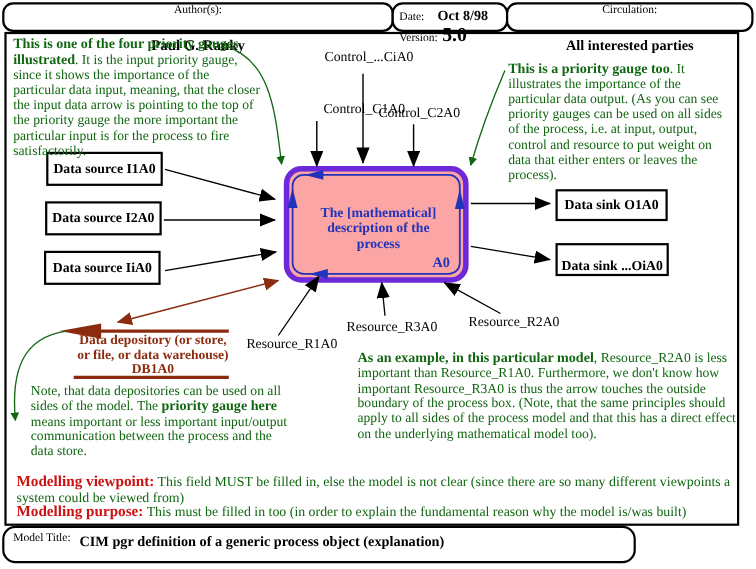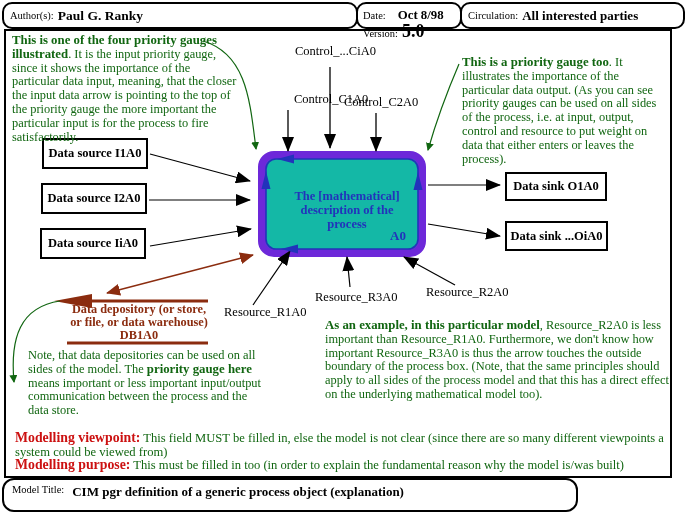--- a/index.html
+++ b/index.html
@@ -15,39 +15,39 @@
   .green { color:#116611; font-size:12.4px; line-height:13.8px; }
   .green b { font-size:12.8px; }
   .node-label { font-size:12.5px; white-space:nowrap; }
   .srcbox, .sinkbox {
     position:absolute; border:2px solid #000; background:#fff;
     display:flex; align-items:center; justify-content:center;
     font-weight:bold; font-size:12.5px; white-space:nowrap;
   }
   .process-box {
     position:absolute; left:258px; top:151px; width:168px; height:106px;
-    border:8px solid #6d28d9; border-radius:16px; background:#14b8a6;
+    border:5px solid #6d28d9; border-radius:16px; background:#fca5a5;
   }
   .process-title {
     position:absolute; left:14px; top:30px; width:134px; text-align:center;
     color:#2233BB; font-weight:bold; font-size:12.5px; line-height:14px;
   }
   .process-id {
     position:absolute; right:12px; bottom:5px; color:#2233BB; font-weight:bold; font-size:13px;
   }
   .dep-text {
     position:absolute; left:65px; top:303px; width:148px; text-align:center;
     color:#8B2C0F; font-weight:bold; font-size:12.3px; line-height:13.2px;
   }
   .note { position:absolute; }
   .red-label { color:#CC1111; font-weight:bold; font-size:13.8px; }
   .red-note { font-size:12.6px; line-height:13.6px; color:#116611; }
   svg.overlay { position:absolute; left:0; top:0; z-index:5; pointer-events:none; }
   .txt { z-index:6; }
-  .header-row { display:flex; align-items:center; height:100%; padding:0 6px; }
+  .header-row { display:flex; align-items:center; height:100%; padding:0 6px;flex-direction:column; }
   .footer-title { display:flex; align-items:flex-start; padding:4px 8px; }
 </style>
 </head>
 <body>
 
 <div id="page">
 
   <div class="rbox" style="left:2px; top:2px; width:356px; height:27px;">
     <div class="header-row">
       <span class="small-label">Author(s):</span>&nbsp;
@@ -93,21 +93,21 @@
   <div class="srcbox" style="left:41px; top:183px; width:106px; height:31px;">
     <span>Data source I2A0</span>
   </div>
   <div class="srcbox" style="left:40px; top:228px; width:106px; height:31px;">
     <span>Data source IiA0</span>
   </div>
 
   <div class="sinkbox" style="left:505px; top:172px; width:102px; height:29px;">
     <span>Data sink O1A0</span>
   </div>
-  <div class="sinkbox" style="left:505px; top:221px; width:103px; height:30px;">
+  <div class="sinkbox" style="left:505px; top:221px; width:103px; height:30px;align-items:flex-end;">
     <span>Data sink ...OiA0</span>
   </div>
 
   <div class="process-box">
     <div class="process-title">The [mathematical] description of the process</div>
     <div class="process-id">A0</div>
   </div>
 
   <div class="node-label txt abs" style="left:224px; top:305px;">Resource_R1A0</div>
   <div class="node-label txt abs" style="left:315px; top:290px;">Resource_R3A0</div>

